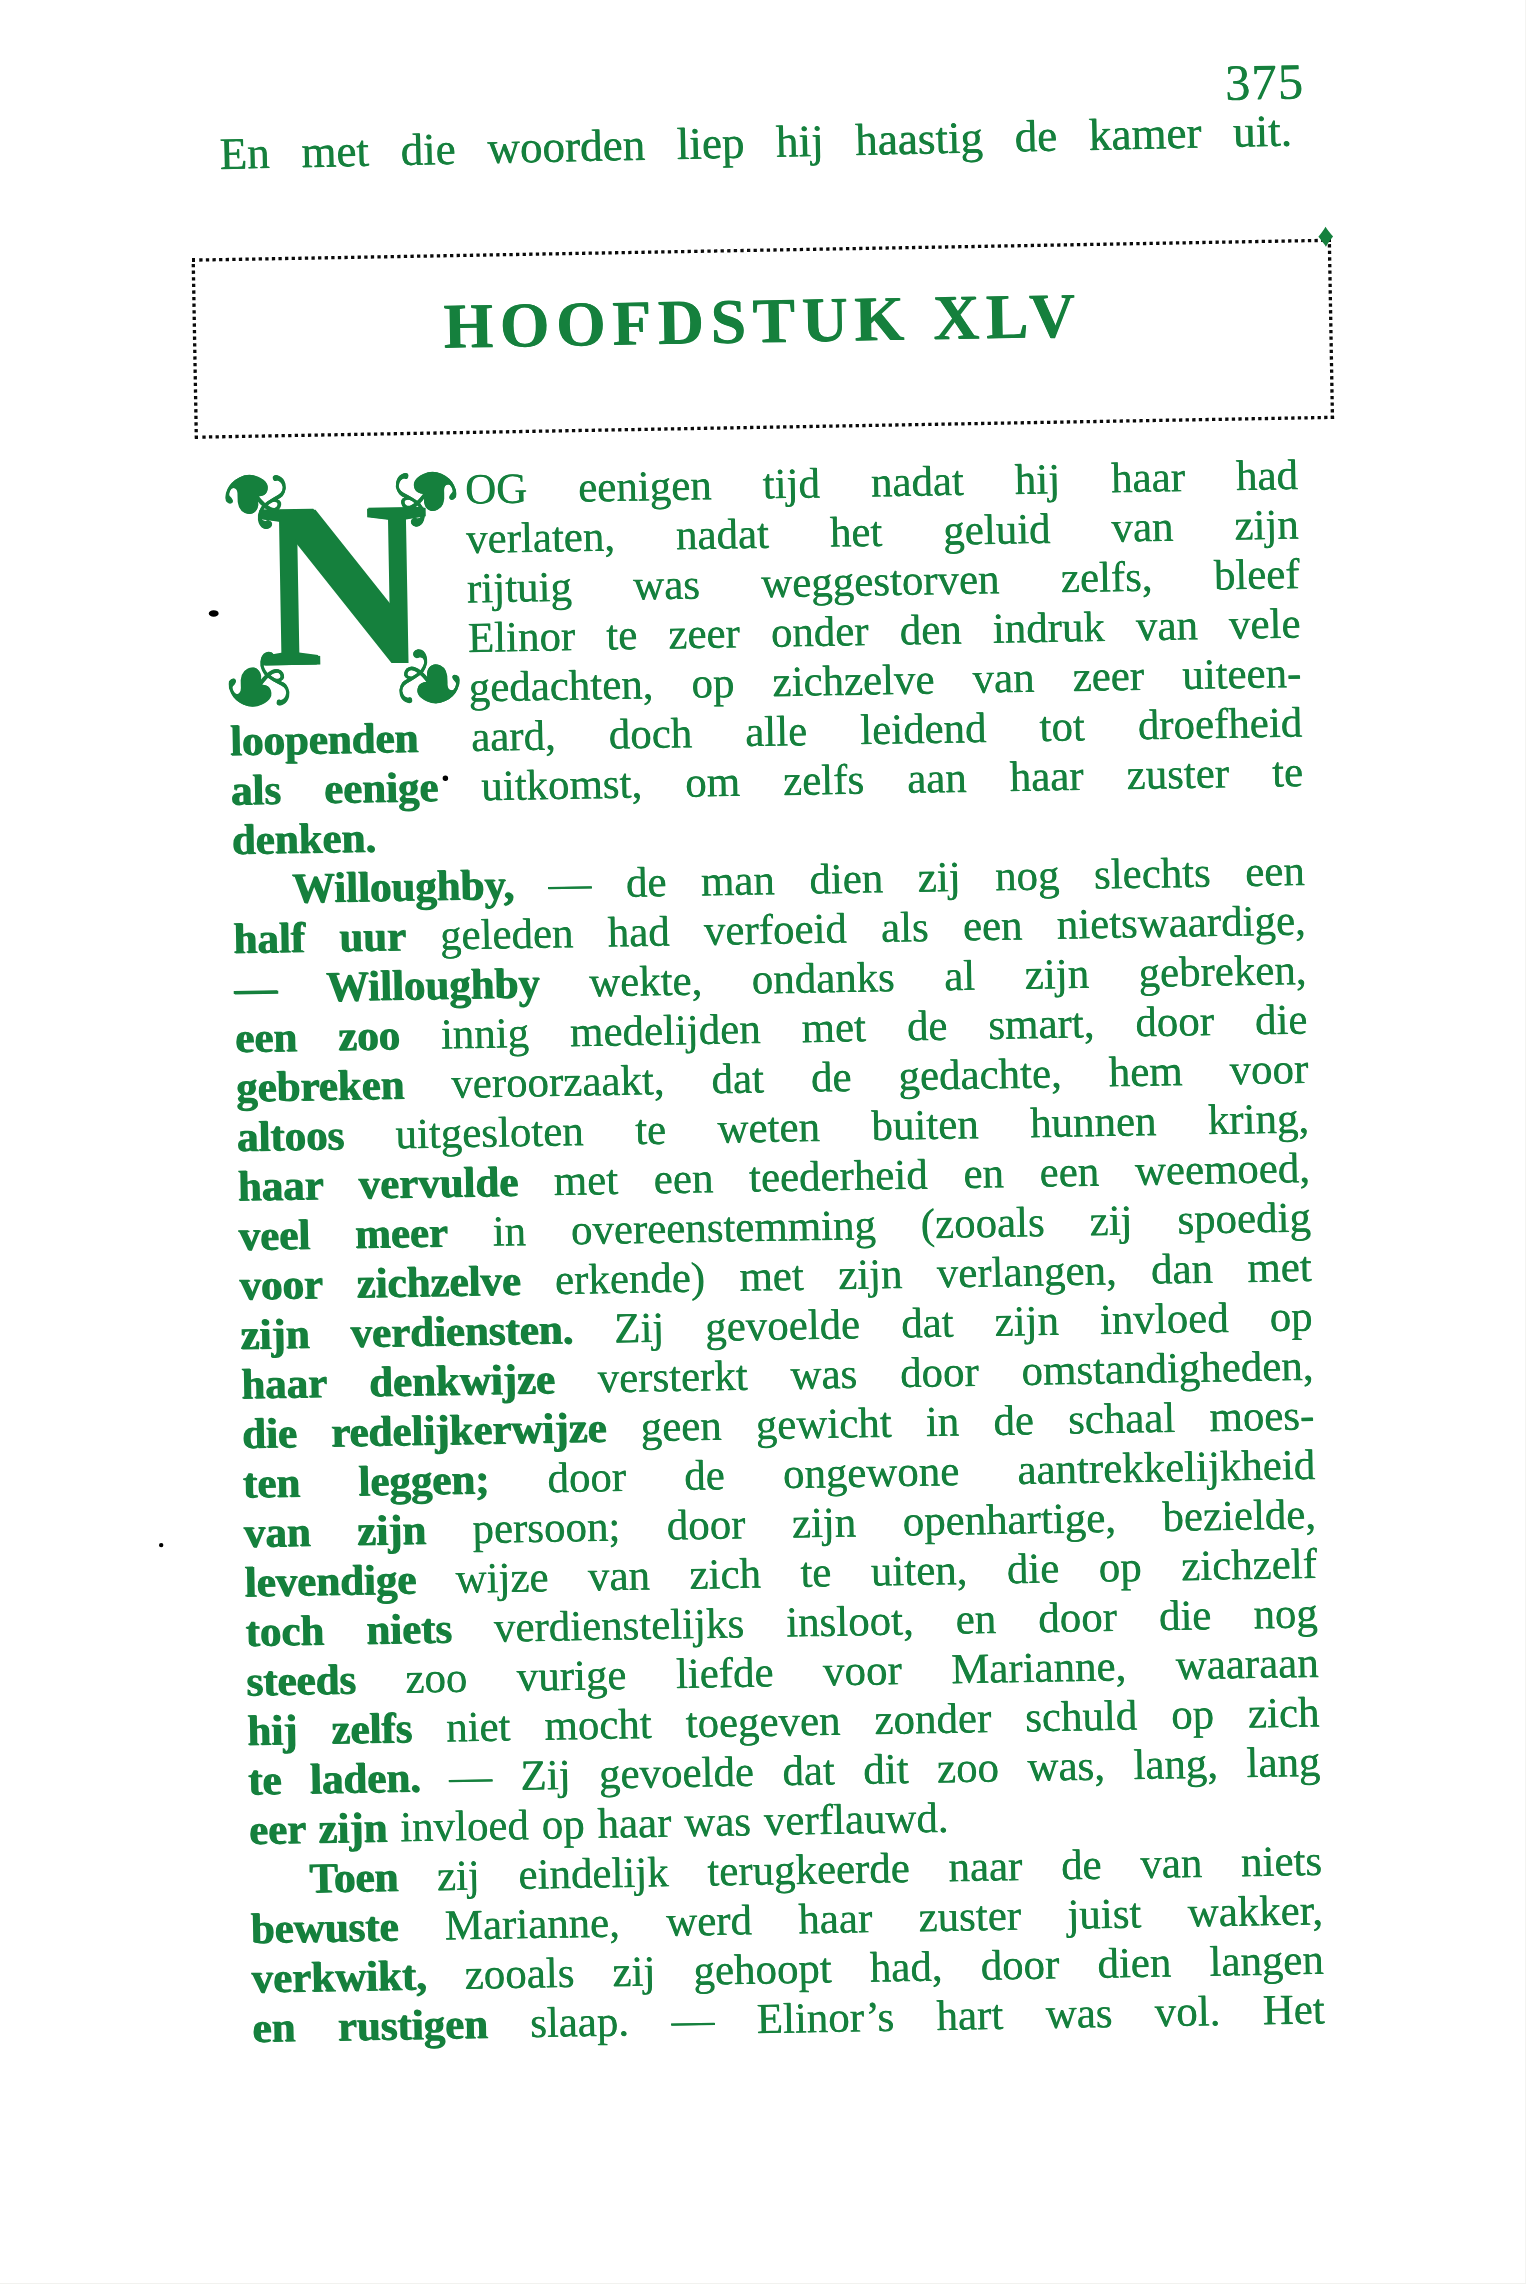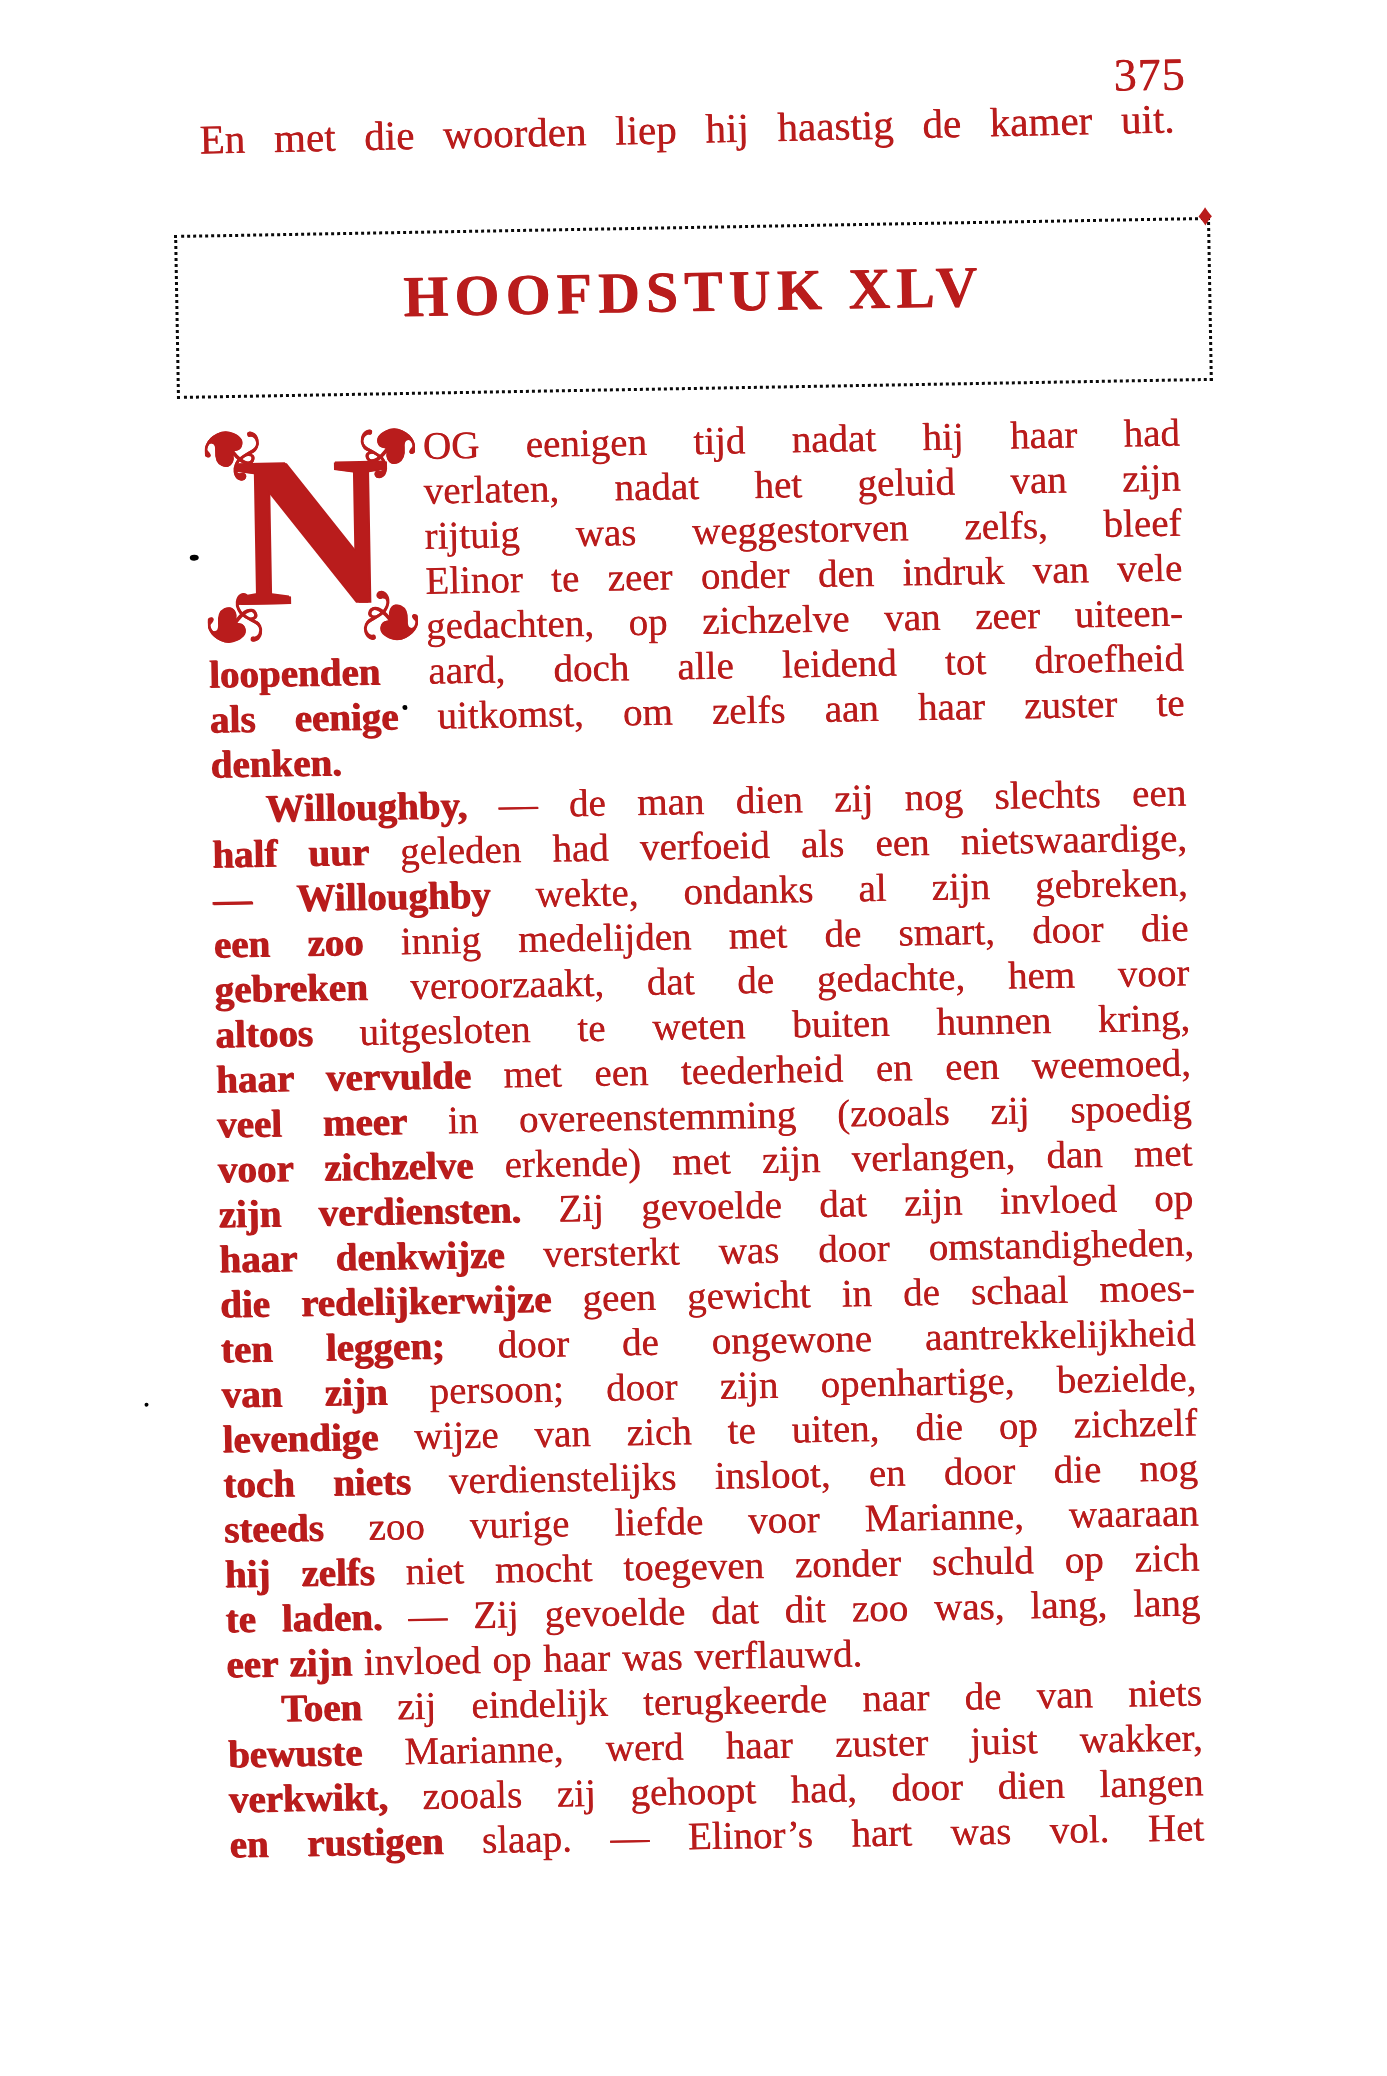--- a/index.html
+++ b/index.html
@@ -3,21 +3,21 @@
 <meta charset="utf-8">
 <style>
   html,body { margin:0; padding:0; background:#e8e8e4; }
   .page {
     position: relative;
     width: 1387px;
     height: 2076px;
     background: #ffffff;
     overflow: hidden;
     font-family: "Liberation Serif", "DejaVu Serif", serif;
-    color: #b91c1c;
+    color: #15803d;
   }
   .content {
     position: absolute;
     left: 0; top: 0;
     width: 1387px; height: 2076px;
     transform: rotate(-1deg);
     transform-origin: 0 0;
   }
   .page-number {
     position: absolute;

